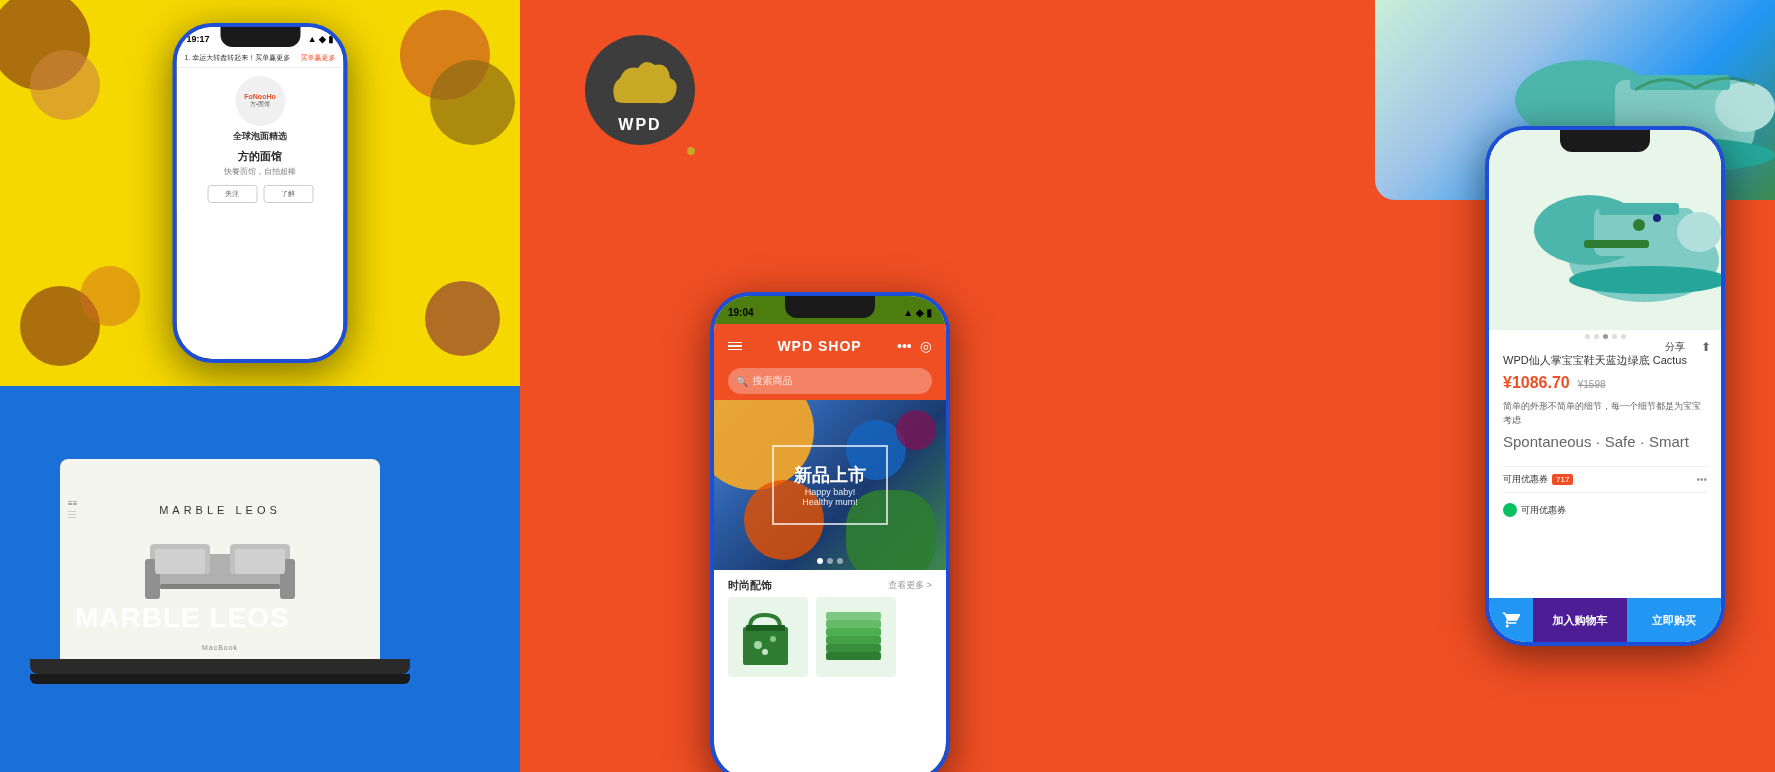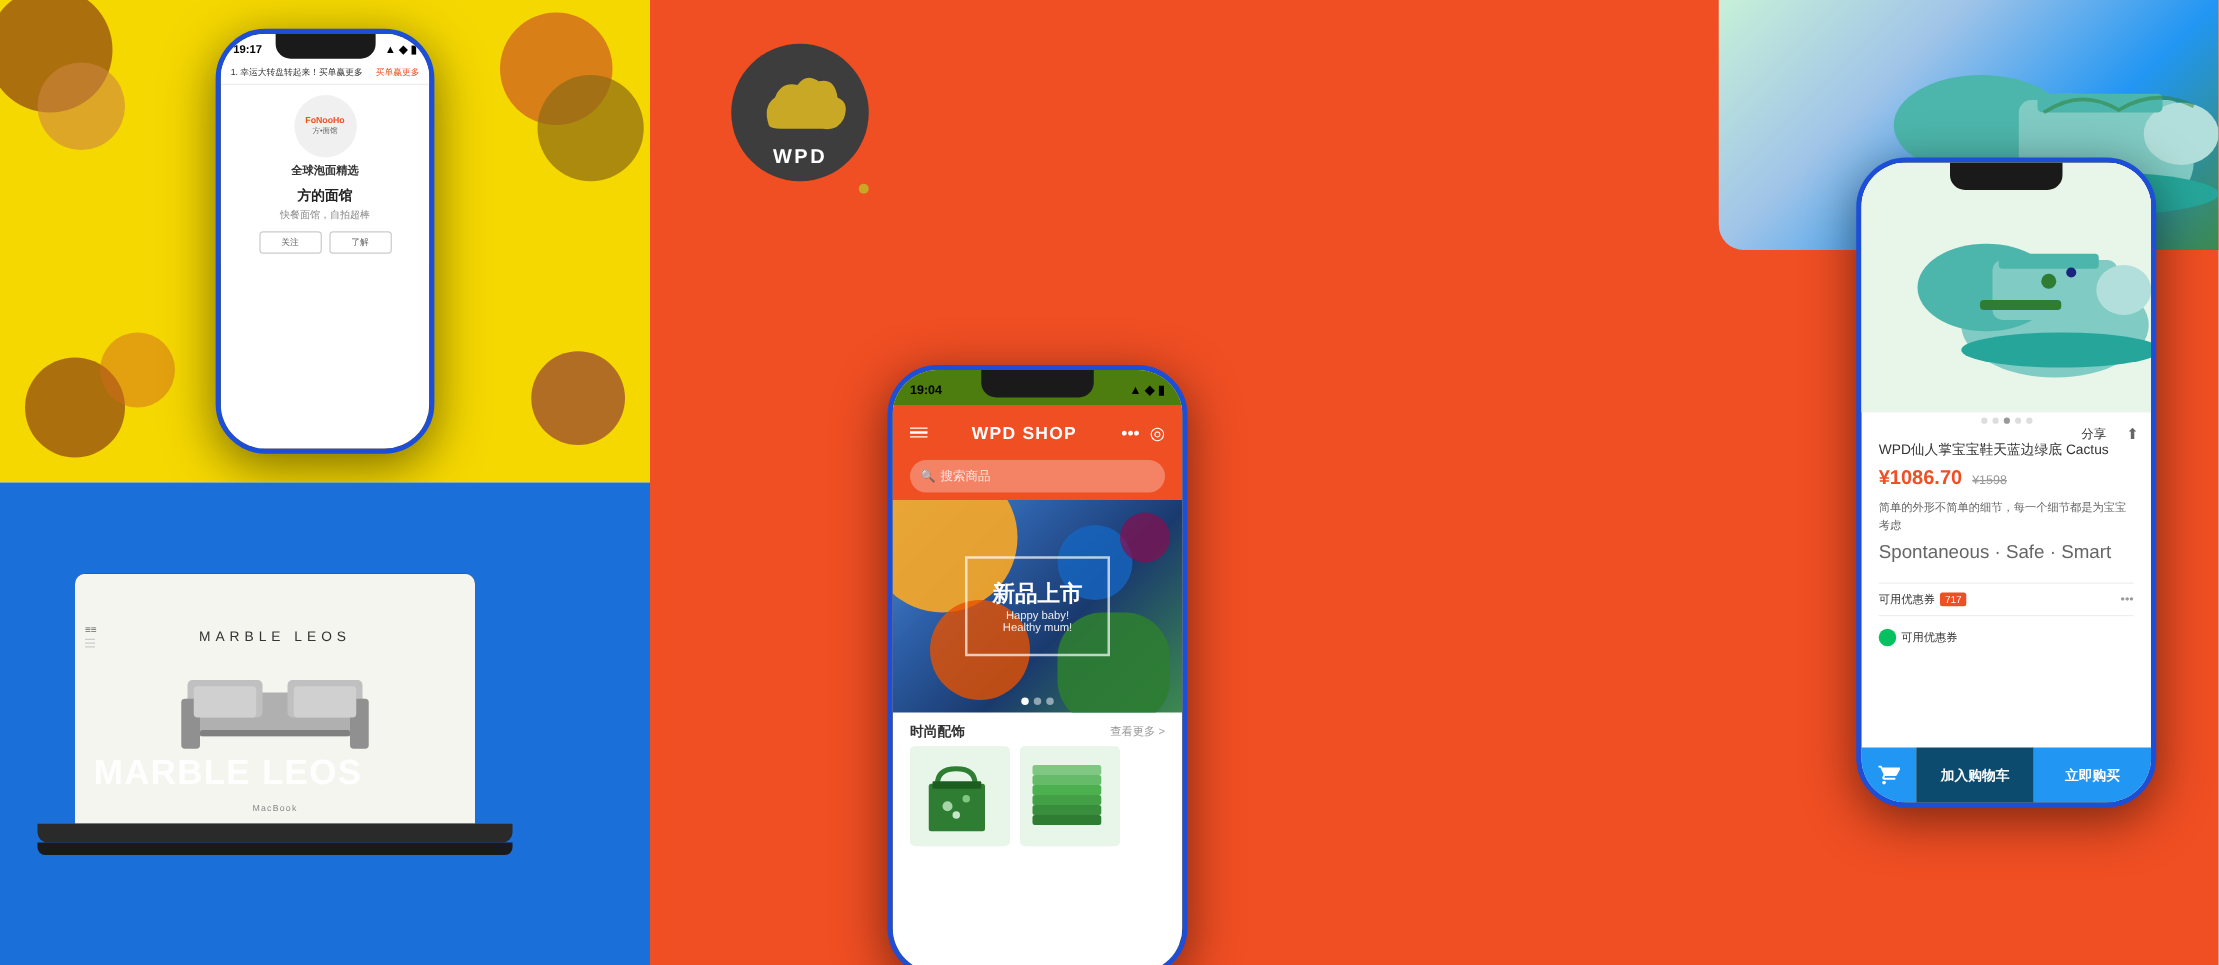--- a/index.html
+++ b/index.html
@@ -453,21 +453,21 @@
     .cart-btn {
       width: 44px;
       background: #2196f3;
       display: flex;
       align-items: center;
       justify-content: center;
     }
 
     .add-cart-btn {
       flex: 1;
-      background: #0c4a6e;
+      background: #4c1d95;
       display: flex;
       align-items: center;
       justify-content: center;
       font-size: 11px;
       color: #fff;
       font-weight: 600;
     }
 
     .buy-now-btn {
       flex: 1;

